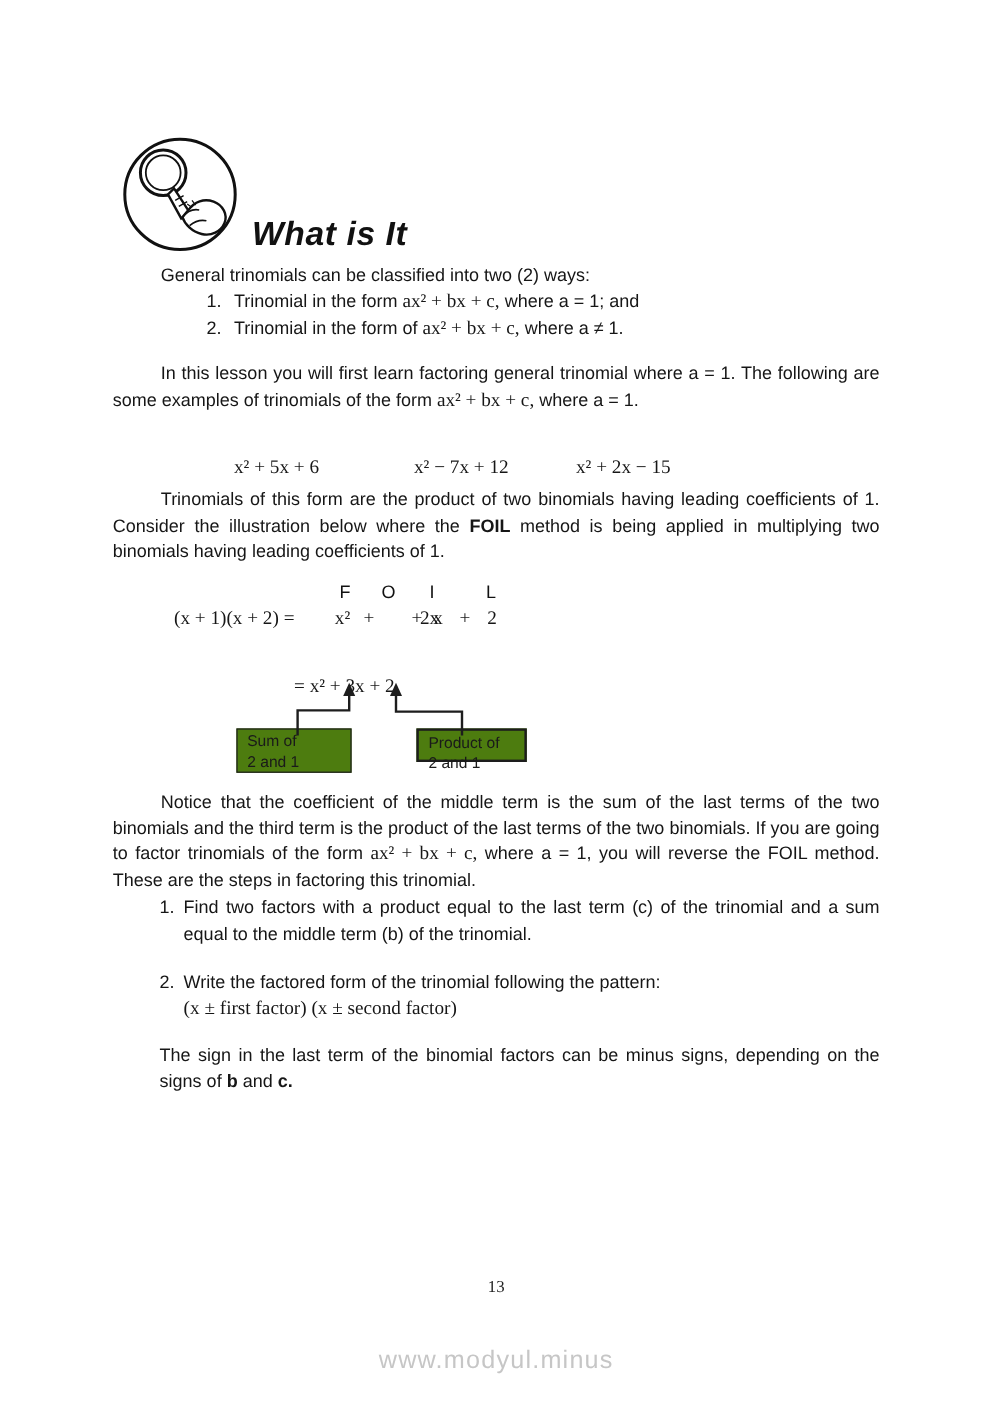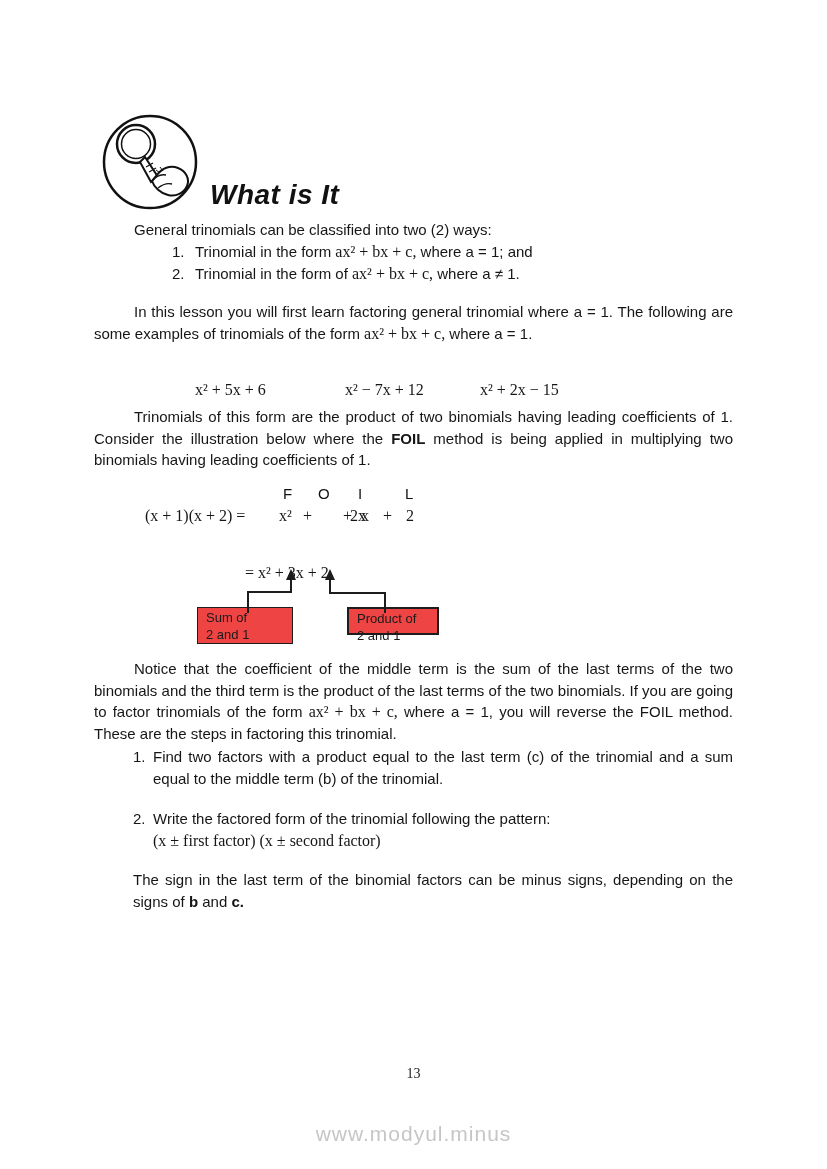--- a/index.html
+++ b/index.html
@@ -21,21 +21,21 @@
     font-weight: bold; font-size: 28px; letter-spacing: 0.5px; color: #111;
   }
   .row { display: flex; }
   .num { flex: none; }
   .intro-row { left: 172px; width: 561px; }
   .intro-row .num { width: 23px; }
   .step-row { left: 133px; width: 600px; }
   .step-row .num { width: 20px; }
   .step-text { flex: 1; text-align: justify; }
   .callout {
-    position: absolute; background: #ef4444; font-size: 13px; line-height: 16.5px;
+    position: absolute; background: #4d7c0f; font-size: 13px; line-height: 16.5px;
     padding: 2px 4px 2px 8px; color: #1a1a1a;
   }
   .foil-letter { font-size: 15px; color: #111; }
   .footer-center { left: 0; width: 827px; text-align: center; }
   .page-num { font-family: "Liberation Serif", serif; font-size: 14px; color: #222; }
   .watermark { font-size: 21px; letter-spacing: 1px; color: #c6c6c6; }
 </style>
 </head>
 <body>
 

